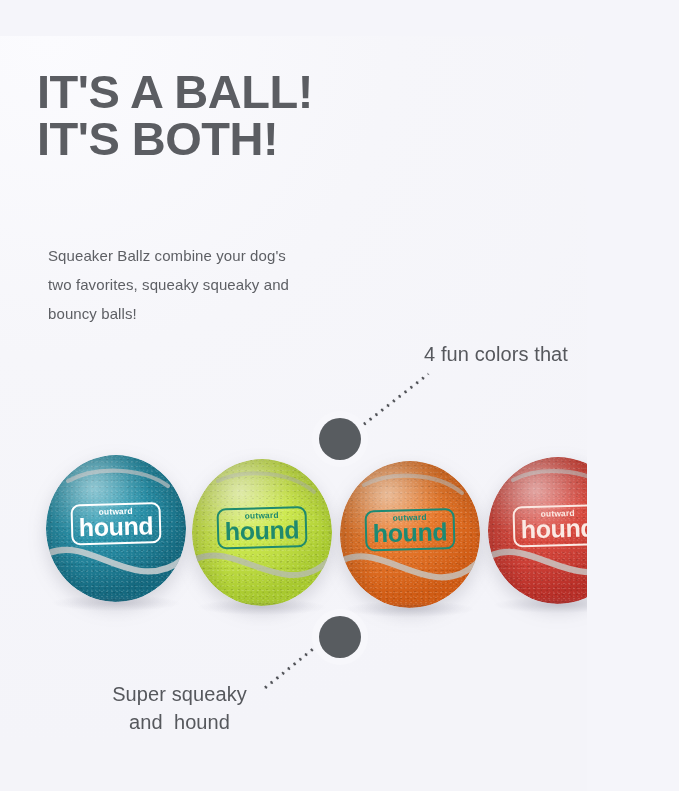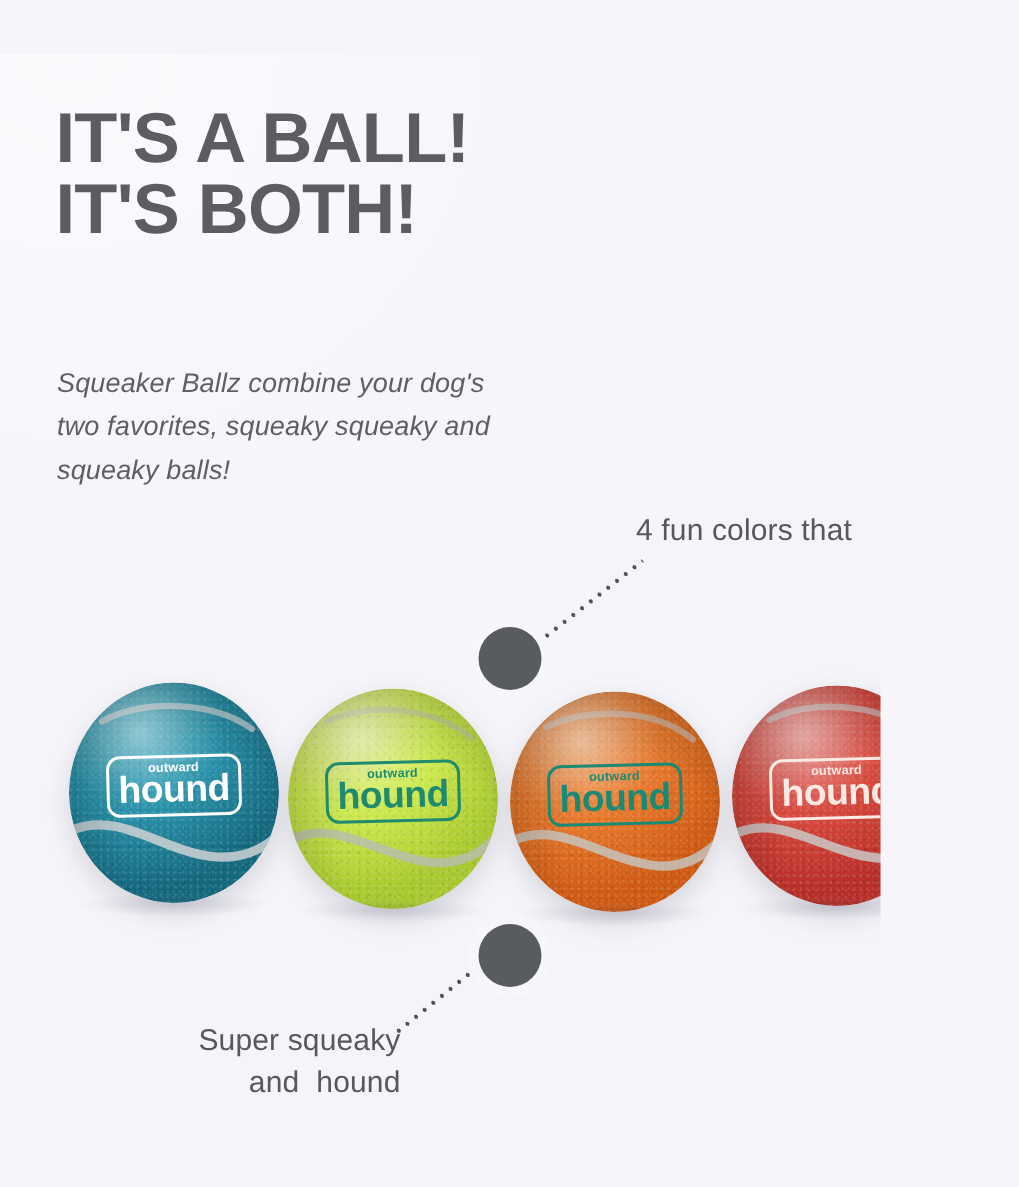--- a/index.html
+++ b/index.html
@@ -32,44 +32,43 @@
     font-size: 47px;
     line-height: 47px;
     letter-spacing: -0.5px;
     font-stretch: condensed;
   }
   .headline .hl-line { display: block; white-space: nowrap; }
 
   
   .subcopy {
     position: absolute;
-    left: 38px;
+    left: 48px;
     top: 205px;
     width: 420px;
     color: #5d5f64;
-    font-size: 18px;
+    font-size: 15px;
     line-height: 29px;
     font-weight: 400;
     letter-spacing: 0.1px;
-    font-style: italic;
   }
   .subcopy .sc-line { display: block; white-space: nowrap; }
 
   
   .callout-text {
     position: absolute;
     color: #56585d;
     font-size: 20px;
     line-height: 28px;
     font-weight: 400;
     letter-spacing: 0.1px;
   }
   .callout-text .co-line { display: block; white-space: pre; }
   #callout-colors { left: 424px; top: 304px; text-align: center; }
-  #callout-squeaky { left: 92px; top: 644px; text-align: right; width: 175px; }
+  #callout-squeaky { left: 92px; top: 644px; text-align: center; width: 175px; }
 
   
   .callout-dot {
     position: absolute;
     width: 42px;
     height: 42px;
     border-radius: 50%;
     background: #585c60;
     box-shadow: 0 0 0 7px #f7f7fb, 0 1px 4px rgba(60,60,80,0.16);
   }
@@ -189,21 +188,21 @@
 <div id="stage">
 
   <div class="headline">
     <span class="hl-line">IT'S A BALL!</span>
     <span class="hl-line">IT'S BOTH!</span>
   </div>
 
   <div class="subcopy">
     <span class="sc-line">Squeaker Ballz combine your dog's</span>
     <span class="sc-line">two favorites, squeaky squeaky and</span>
-    <span class="sc-line">squeaky balls!</span>
+    <span class="sc-line">bouncy balls!</span>
   </div>
 
   <div id="ball-row">
 
     <div class="ball" id="ball-blue" style="left:46px; top:0;">
       <div class="ball-inner">
         <div class="ball-surface" style="background: radial-gradient(75% 70% at 33% 24%, rgb(71, 176, 198) 0%, rgb(43, 147, 171) 48%, rgb(21, 105, 127) 100%);"></div>
         <div class="ball-texture"></div>
         <svg class="seams" viewBox="0 0 140 147" preserveAspectRatio="none">
           <path class="seam-path" d="M 22,26 C 48,11 96,12 122,31" fill="none" stroke-width="4.2" stroke-linecap="round" opacity="0.72" stroke="#cfd2d4"></path>

